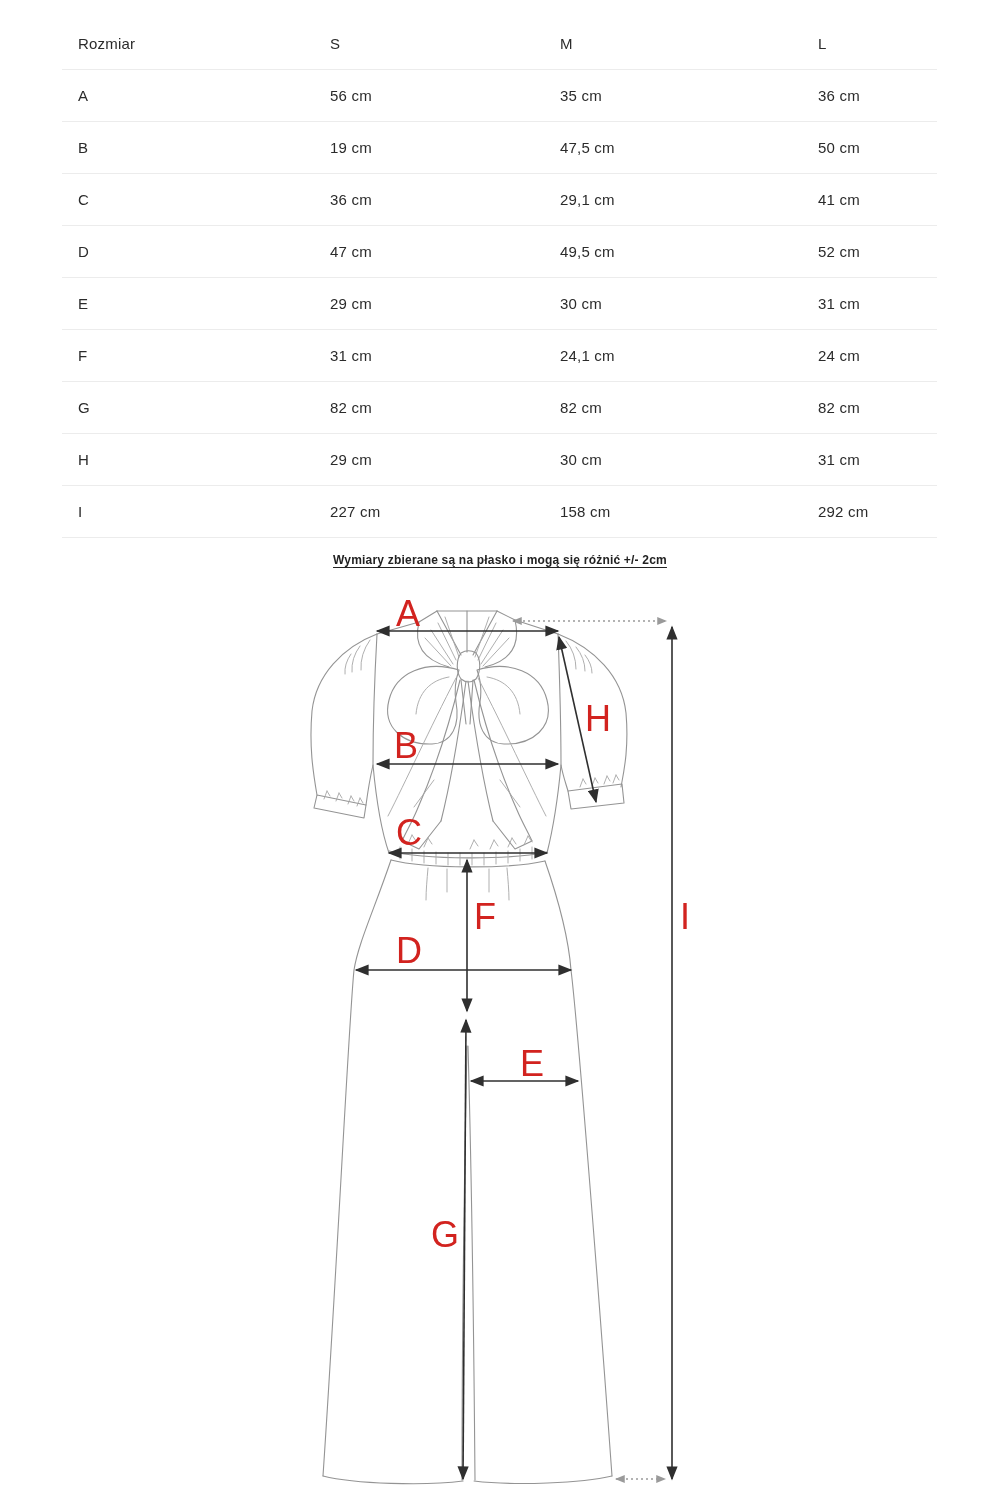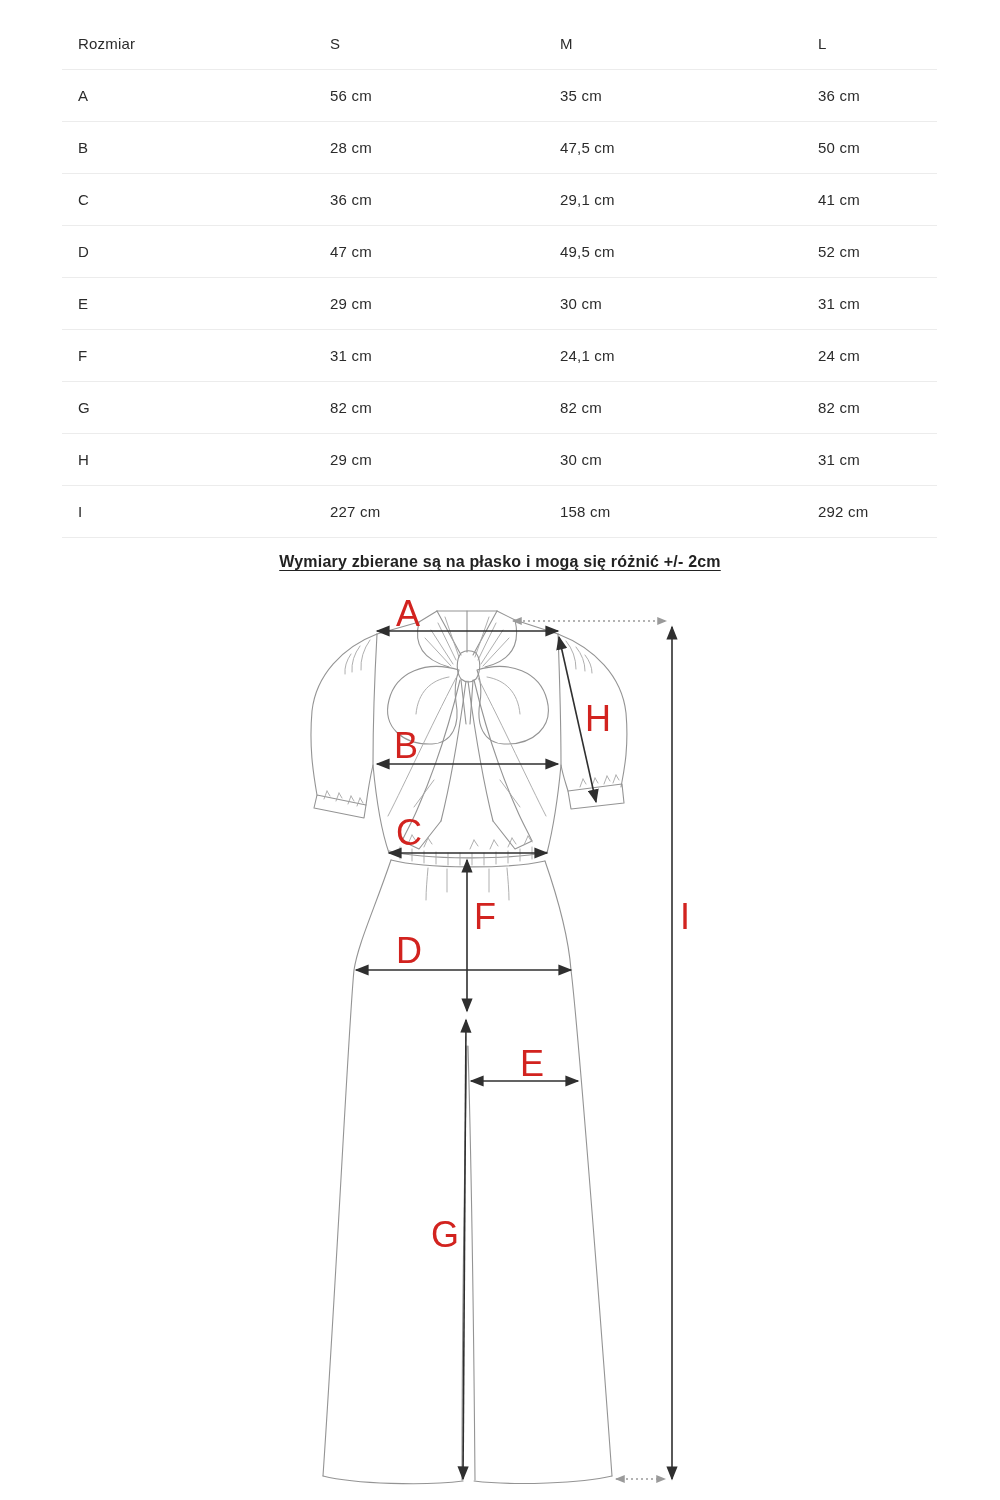--- a/index.html
+++ b/index.html
@@ -12,21 +12,21 @@
   .t-row {
     display:grid; grid-template-columns:252px 230px 258px auto;
     align-items:center; height:52px; border-bottom:1px solid #ececec;
     padding-left:16px; box-sizing:border-box;
     font-size:15px; letter-spacing:.2px; color:#2b2b2b;
   }
   .t-row > div { white-space:nowrap; }
   
   .note {
     position:absolute; top:545px; left:0; width:1000px; text-align:center;
-    font-size:16px; font-weight:bold; letter-spacing:.2px;
+    font-size:12px; font-weight:bold; letter-spacing:.2px;
     text-decoration:underline; text-underline-offset:3px; color:#222;
   }
   
   .diagram { position:absolute; left:0; top:0; width:1000px; height:1500px; }
   .g-line  { fill:none; stroke:#949494; stroke-width:1.1; stroke-linecap:round; stroke-linejoin:round; }
   .g-fine  { fill:none; stroke:#a6a6a6; stroke-width:0.9; stroke-linecap:round; stroke-linejoin:round; }
   .m-line  { fill:none; stroke:#2f2f2f; stroke-width:1.6; }
   .m-dot   { fill:none; stroke:#9a9a9a; stroke-width:1.3; stroke-dasharray:2 3; }
   .dim-label { fill:#d2231f; font-family:"Liberation Sans", sans-serif; font-size:36px; }
 </style>
@@ -43,21 +43,21 @@
       <div>L</div>
     </div>
     <div class="t-row">
       <div>A</div>
       <div>56 cm</div>
       <div>35 cm</div>
       <div>36 cm</div>
     </div>
     <div class="t-row">
       <div>B</div>
-      <div>28 cm</div>
+      <div>19 cm</div>
       <div>47,5 cm</div>
       <div>50 cm</div>
     </div>
     <div class="t-row">
       <div>C</div>
       <div>36 cm</div>
       <div>29,1 cm</div>
       <div>41 cm</div>
     </div>
     <div class="t-row">

